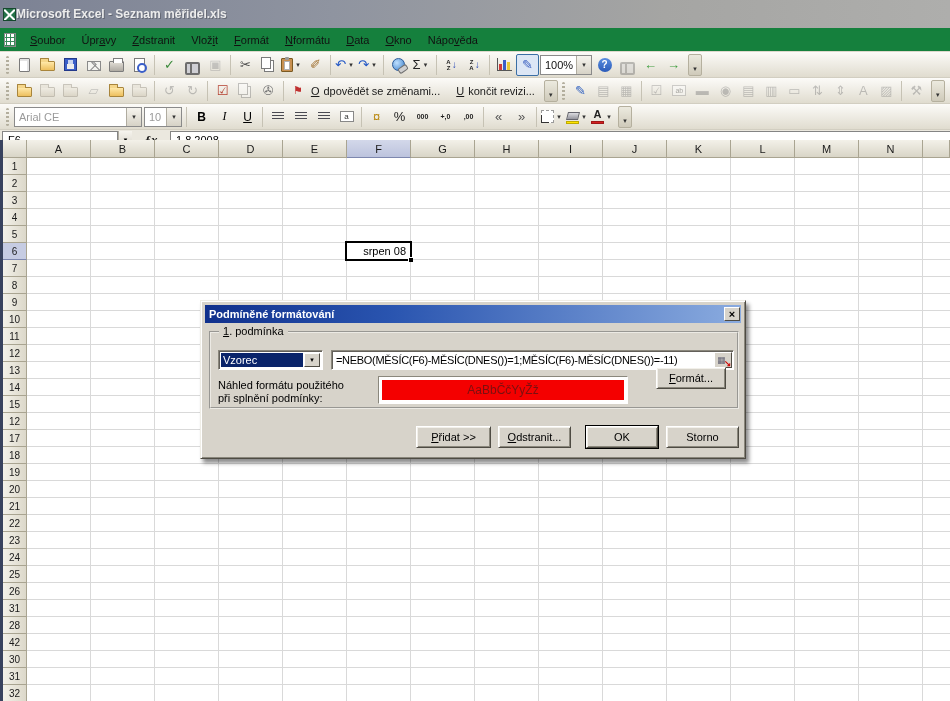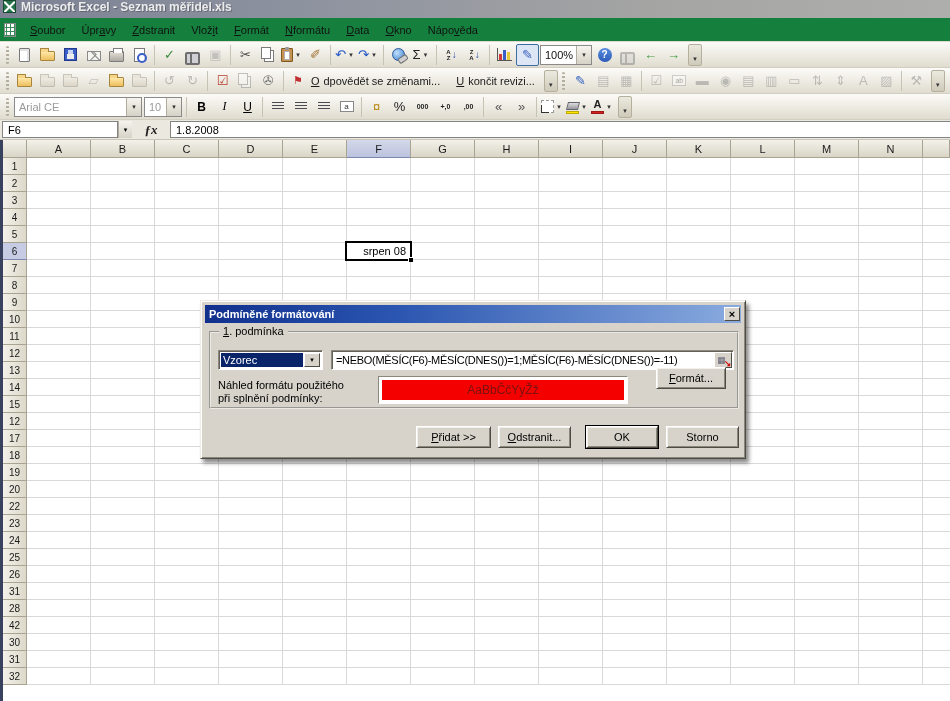--- a/index.html
+++ b/index.html
@@ -1,19 +1,19 @@
 <!DOCTYPE html>
 <html><head>
 <meta charset="utf-8">
 <style>
 *{margin:0;padding:0;box-sizing:border-box;font-family:"Liberation Sans","DejaVu Sans",sans-serif}
 html,body{width:950px;height:701px;overflow:hidden;background:#fff;font-size:11px;position:relative}
 .u{text-decoration:underline}
 
-.titlebar{height:18px;background:linear-gradient(90deg,#7c8294,#8f94a0 35%,#a5a5a3 70%,#aeaeac);display:flex;align-items:flex-start;padding-left:3px;gap:5px}
+.titlebar{height:28px;background:linear-gradient(90deg,#7c8294,#8f94a0 35%,#a5a5a3 70%,#aeaeac);display:flex;align-items:center;padding-left:3px;}
 .xlico{position:relative;width:13px;height:13px;background:#25744a;border:1px solid #16492d;flex:none;overflow:hidden}
 .xlico::before,.xlico::after{content:"";position:absolute;left:-2px;right:-2px;top:5px;height:2px;background:#fff}
 .xlico::before{transform:rotate(45deg)}.xlico::after{transform:rotate(-45deg)}
 .wtitle{color:#ececec;font-weight:bold;font-size:12px;text-shadow:1px 1px 0 rgba(0,0,0,.25);white-space:nowrap}
 
 .menubar{height:24px;background:#15803d;border-bottom:1px solid #ddd9cc;display:flex;align-items:center;padding-left:4px;gap:2px}
 .wbico{width:12px;height:14px;margin-right:4px;background:#fff;border:1px solid #8a8a8a;background-image:linear-gradient(#3a8a5a 1px,transparent 1px),linear-gradient(90deg,#3a8a5a 1px,transparent 1px);background-size:4px 4px;background-position:1px 3px;flex:none}
 .menu-item{padding:4px 8px;color:#111;white-space:nowrap;cursor:default}
 
 .tb{height:26px;background:linear-gradient(#fcfbf8,#e0dccf);border-bottom:1px solid #d2cec1;display:flex;align-items:center;padding:0 2px}
@@ -816,20 +816,38 @@
         <span class="cell"></span>
         <span class="cell"></span>
         <span class="cell"></span>
         <span class="cell"></span>
         <span class="cell"></span>
         <span class="cell"></span>
         <span class="cell"></span>
         <span class="cell partial"></span>
       </div>
       <div class="grow">
+        <span class="rowhdr">21</span>
+        <span class="cell"></span>
+        <span class="cell"></span>
+        <span class="cell"></span>
+        <span class="cell"></span>
+        <span class="cell"></span>
+        <span class="cell"></span>
+        <span class="cell"></span>
+        <span class="cell"></span>
+        <span class="cell"></span>
+        <span class="cell"></span>
+        <span class="cell"></span>
+        <span class="cell"></span>
+        <span class="cell"></span>
+        <span class="cell"></span>
+        <span class="cell partial"></span>
+      </div>
+      <div class="grow">
         <span class="rowhdr">22</span>
         <span class="cell"></span>
         <span class="cell"></span>
         <span class="cell"></span>
         <span class="cell"></span>
         <span class="cell"></span>
         <span class="cell"></span>
         <span class="cell"></span>
         <span class="cell"></span>
         <span class="cell"></span>

